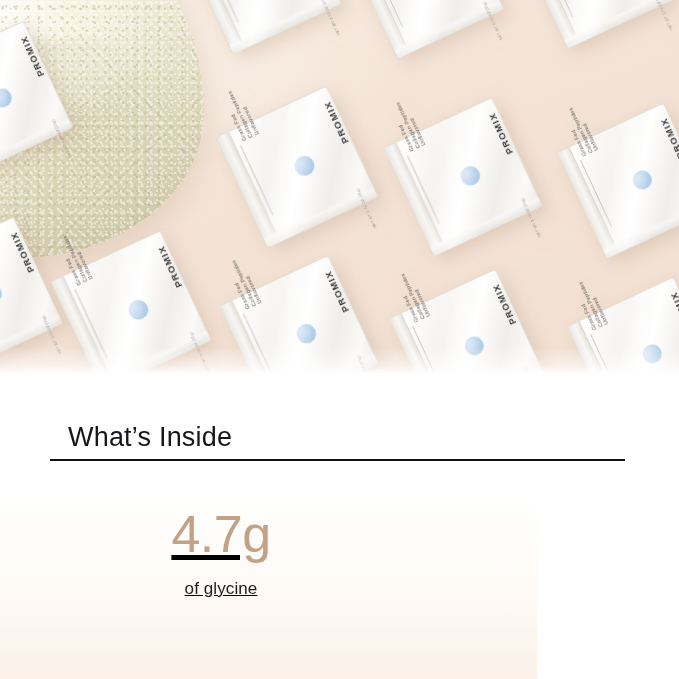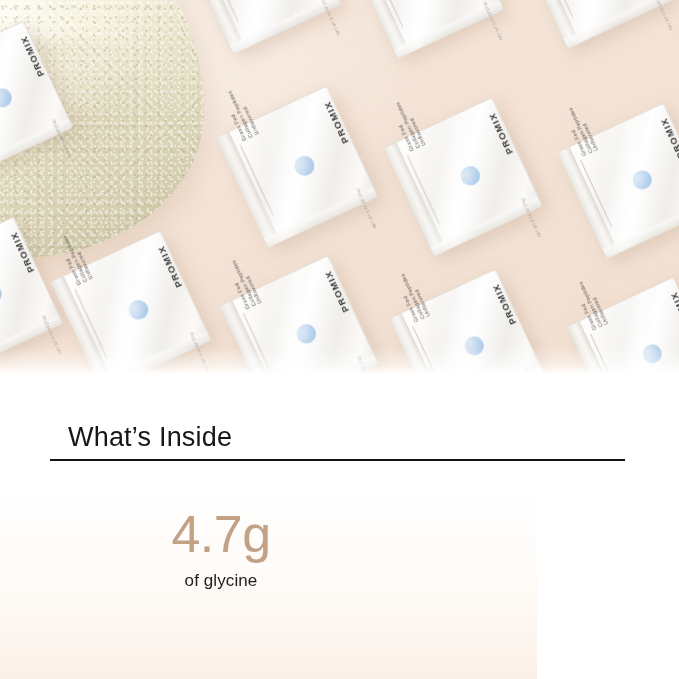--- a/index.html
+++ b/index.html
@@ -221,31 +221,32 @@
   .stats {
     position: absolute;
     left: 50px;
     top: 135px;
     width: 575px;
     display: flex;
   }
   .stat {
     width: 242px;
     text-align: center;
+    text-decoration: underline;
   }
   .stat:first-child { margin-left: 50px; }
   .stat-value {
     font-size: 52px;
     font-weight: 400;
     line-height: 1;
     letter-spacing: -0.5px;
     color: #c3a184;
   }
   .stat-label {
-    margin-top: 11px;
+    margin-top: 19px;
     font-size: 17px;
     font-weight: 400;
     color: #1d1d20;
     letter-spacing: .1px;
   }
 </style>
 </head>
 <body>
 
 <div class="page">

